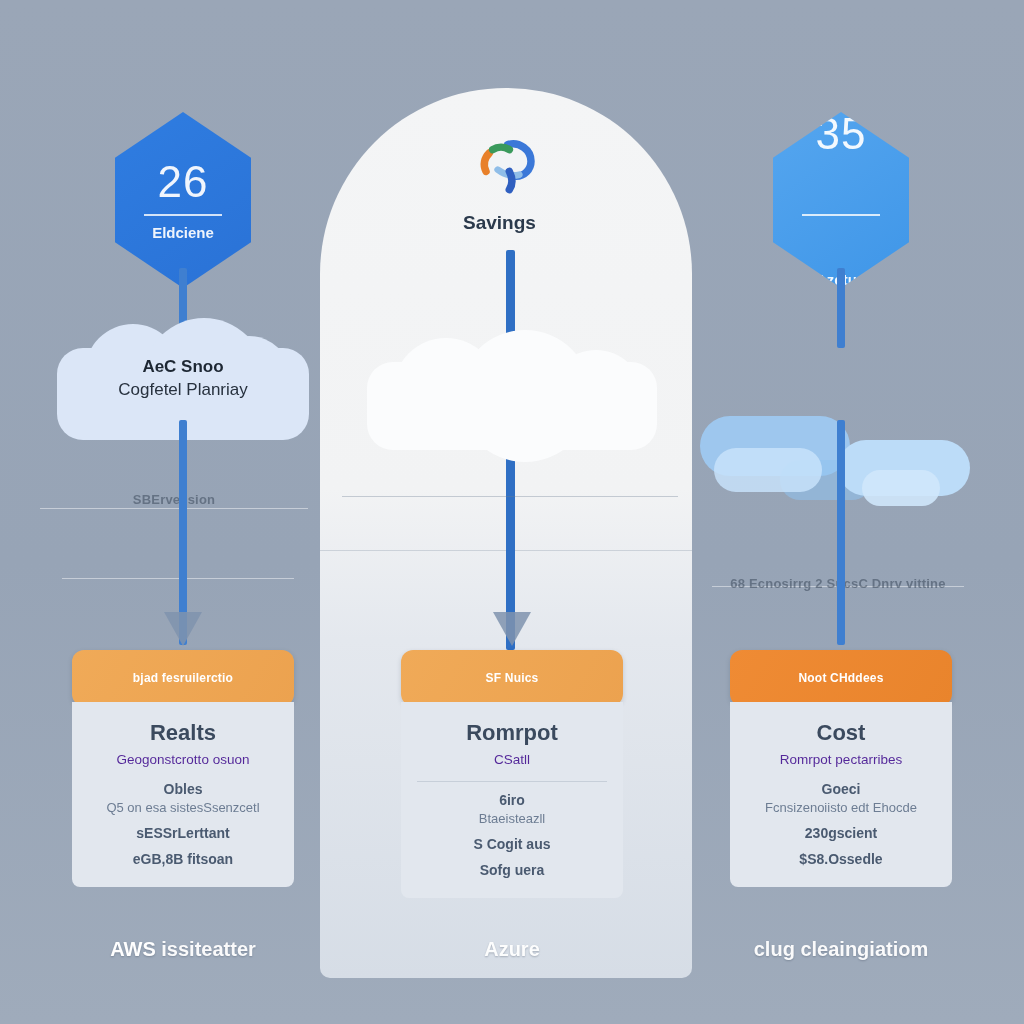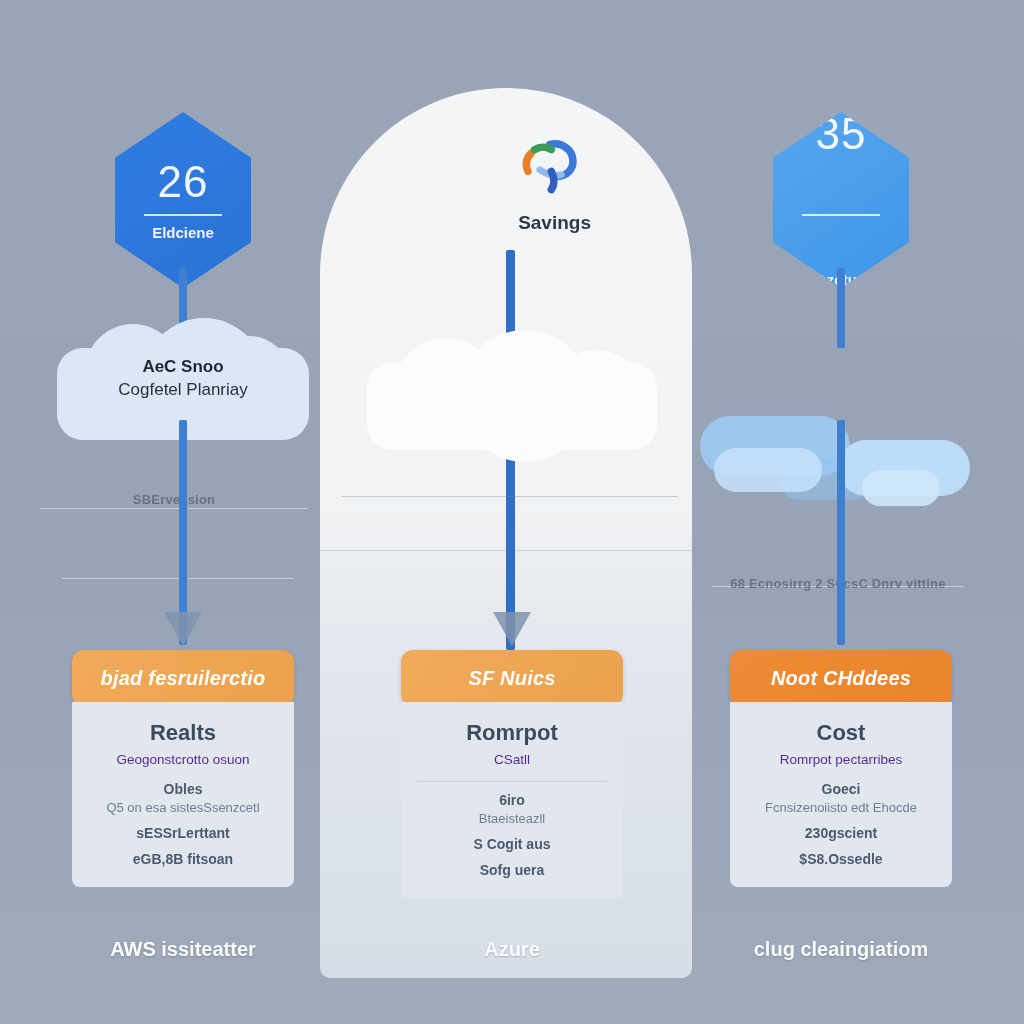--- a/index.html
+++ b/index.html
@@ -96,23 +96,22 @@
   .rule{position:absolute;height:1px;background:rgba(255,255,255,.45);}
   .ghost{
     position:absolute;left:0;right:0;text-align:center;
     font-size:13px;font-weight:600;color:#3c4a5c;opacity:.55;letter-spacing:.2px;
   }
 
   
   .card{position:absolute;left:50%;transform:translateX(-50%);width:222px;top:650px;}
   .card-head{
     height:56px;border-radius:12px;display:flex;align-items:center;justify-content:center;
-    color:#ffffff;font-size:20px;font-weight:700;letter-spacing:.2px;
+    color:#ffffff;font-size:12px;font-weight:700;letter-spacing:.2px;
     box-shadow:0 2px 5px rgba(40,55,75,.18);
-    font-style:italic;
   }
   .card-head.amber{background:linear-gradient(120deg,#f0a855 0%,#edа04c 40%,#eca24f 100%);background:linear-gradient(120deg,#f0aa58 0%,#eca24f 100%);}
   .card-head.orange{background:linear-gradient(120deg,#ef8b34 0%,#e9842c 100%);}
   .card-body{
     margin-top:-4px;background:#e2e7ee;border-radius:0 0 8px 8px;
     padding:16px 12px 18px;text-align:center;
   }
   .card-title{font-size:22px;font-weight:700;color:#3b4a5e;margin:2px 0 6px;}
   .card-sub{font-size:13.5px;color:#4c1d95;opacity:.95;margin-bottom:14px;}
   .card-row{font-size:14px;color:#4a5a70;margin:10px 0 2px;font-weight:600;}
@@ -121,21 +120,21 @@
 
   
   .plat{
     position:absolute;left:0;right:0;top:938px;text-align:center;
     font-size:20px;font-weight:700;color:#ffffff;text-shadow:0 1px 2px rgba(60,72,90,.35);
   }
   .plat .strong{font-weight:700;}
   .plat .light{font-weight:700;opacity:.95;}
 
   
-  .logo-wrap{position:absolute;left:50%;transform:translateX(-50%);top:128px;text-align:right;z-index:6;margin-left:42px;}
+  .logo-wrap{position:absolute;left:50%;transform:translateX(-50%);top:128px;text-align:left;z-index:6;}
   .logo-mark{width:86px;height:80px;margin:0 auto;}
   .logo-cap{margin-top:4px;font-size:19px;font-weight:600;color:#2b3a4c;}
 </style>
 </head>
 <body>
 
 <div id="stage">
 
   <div class="center-panel"></div>
   <div class="center-panel-conn"></div>

